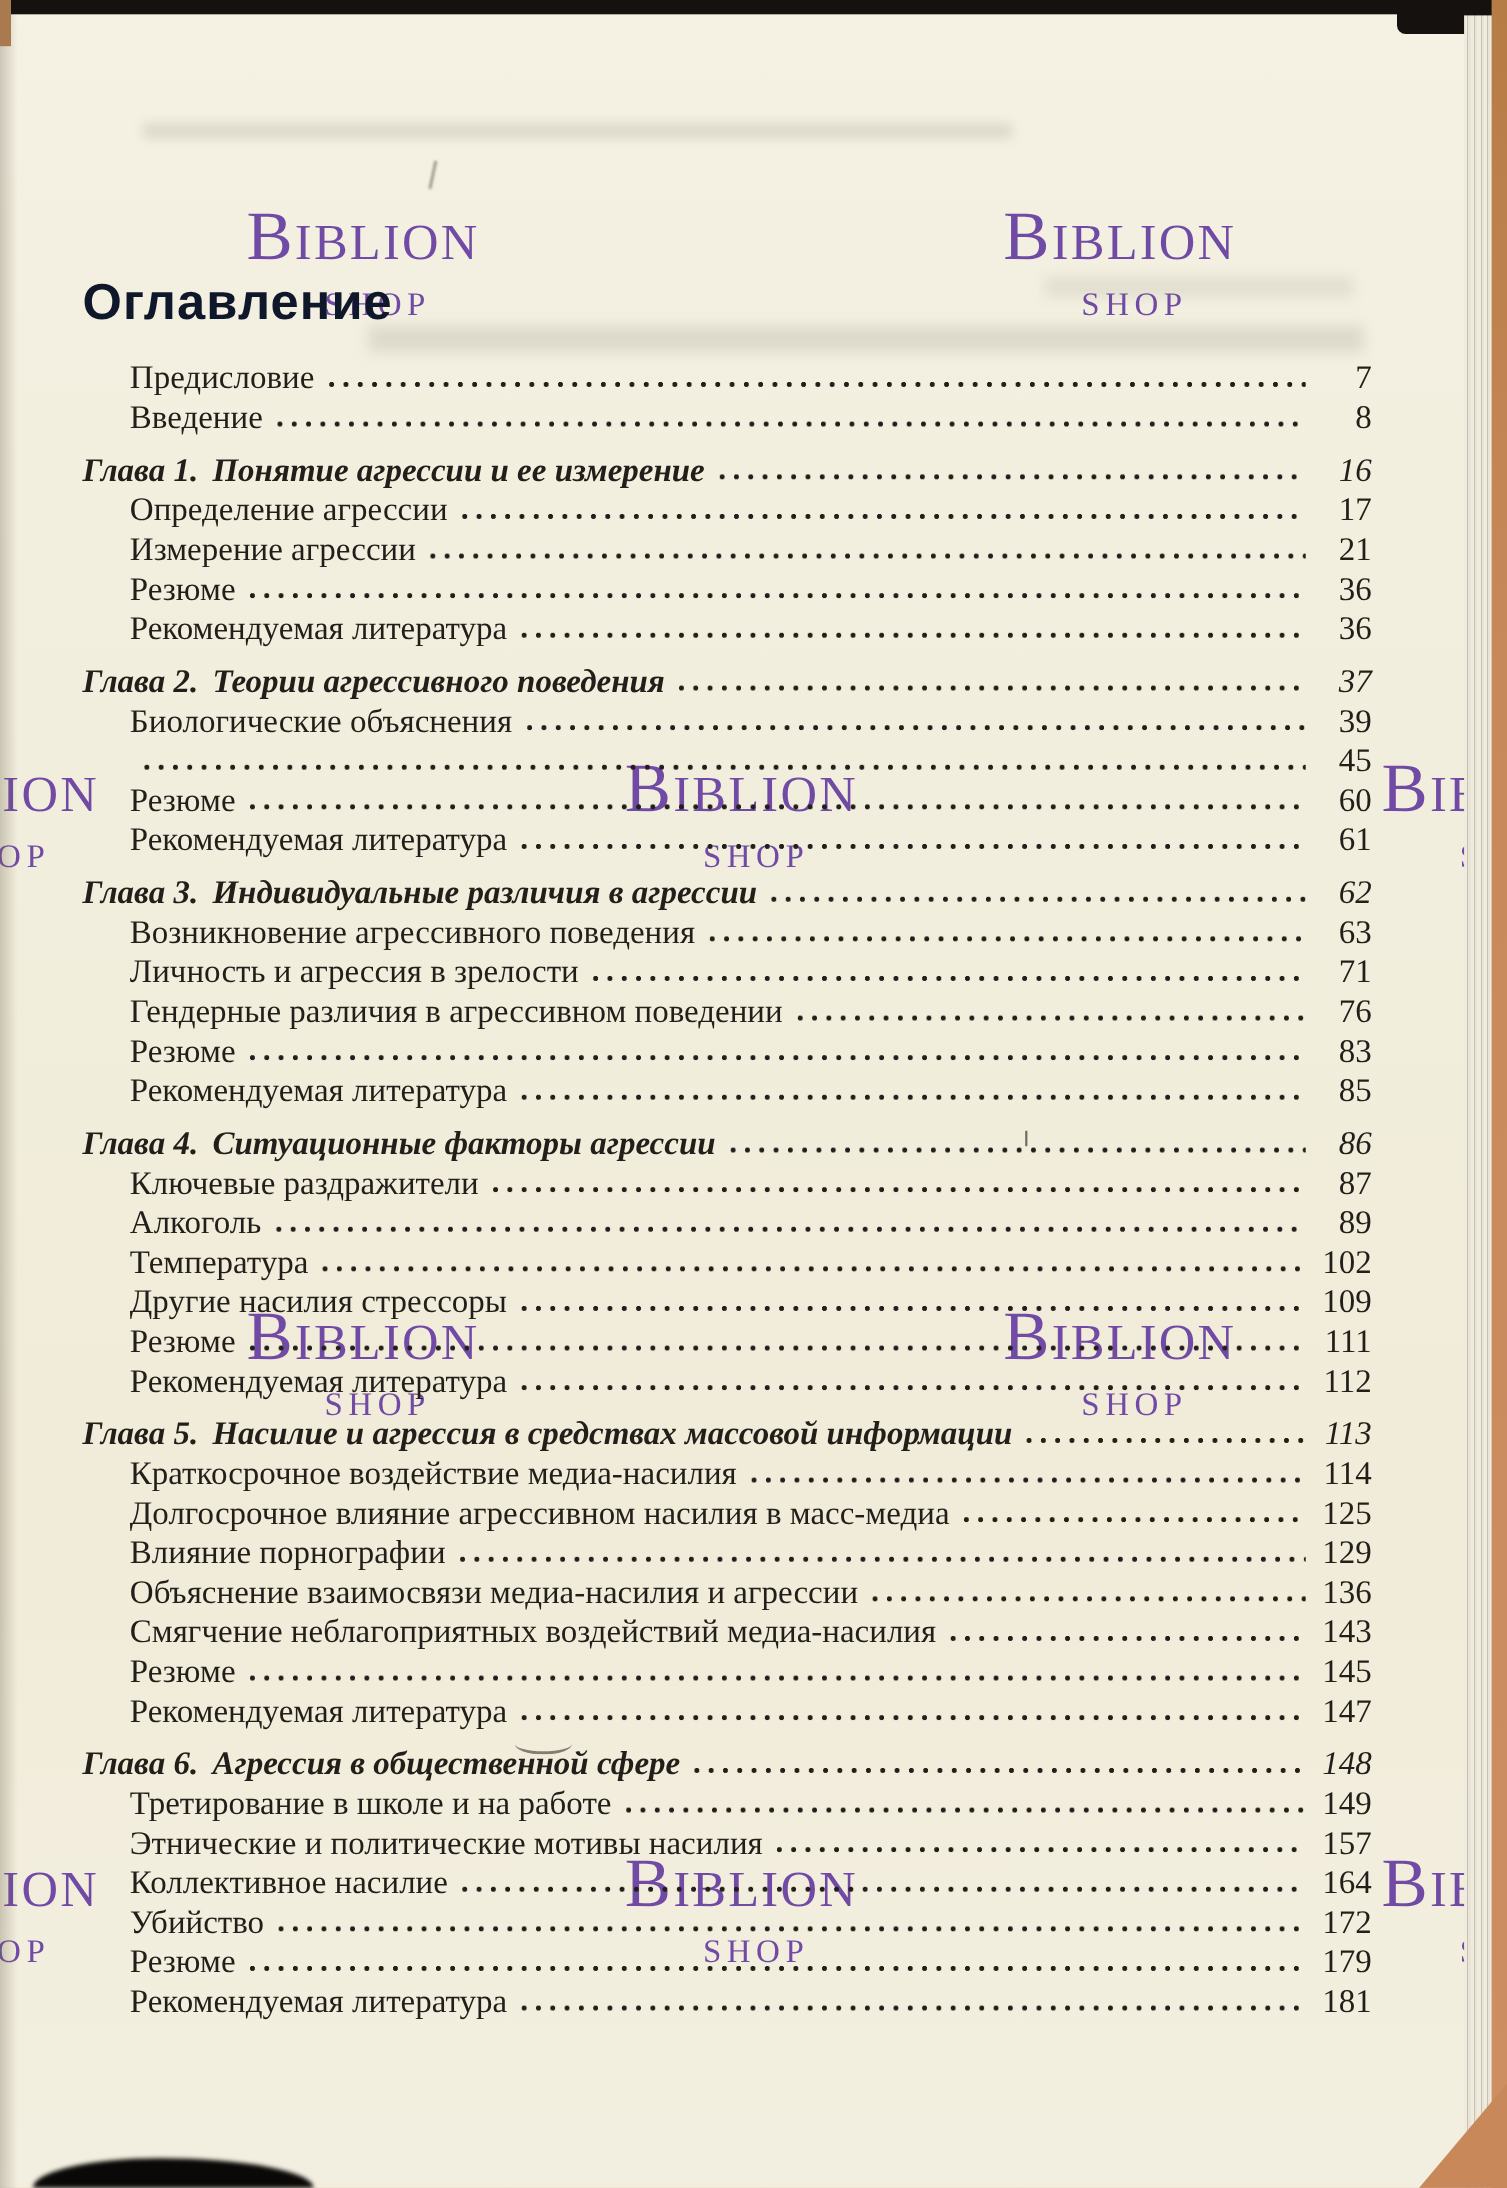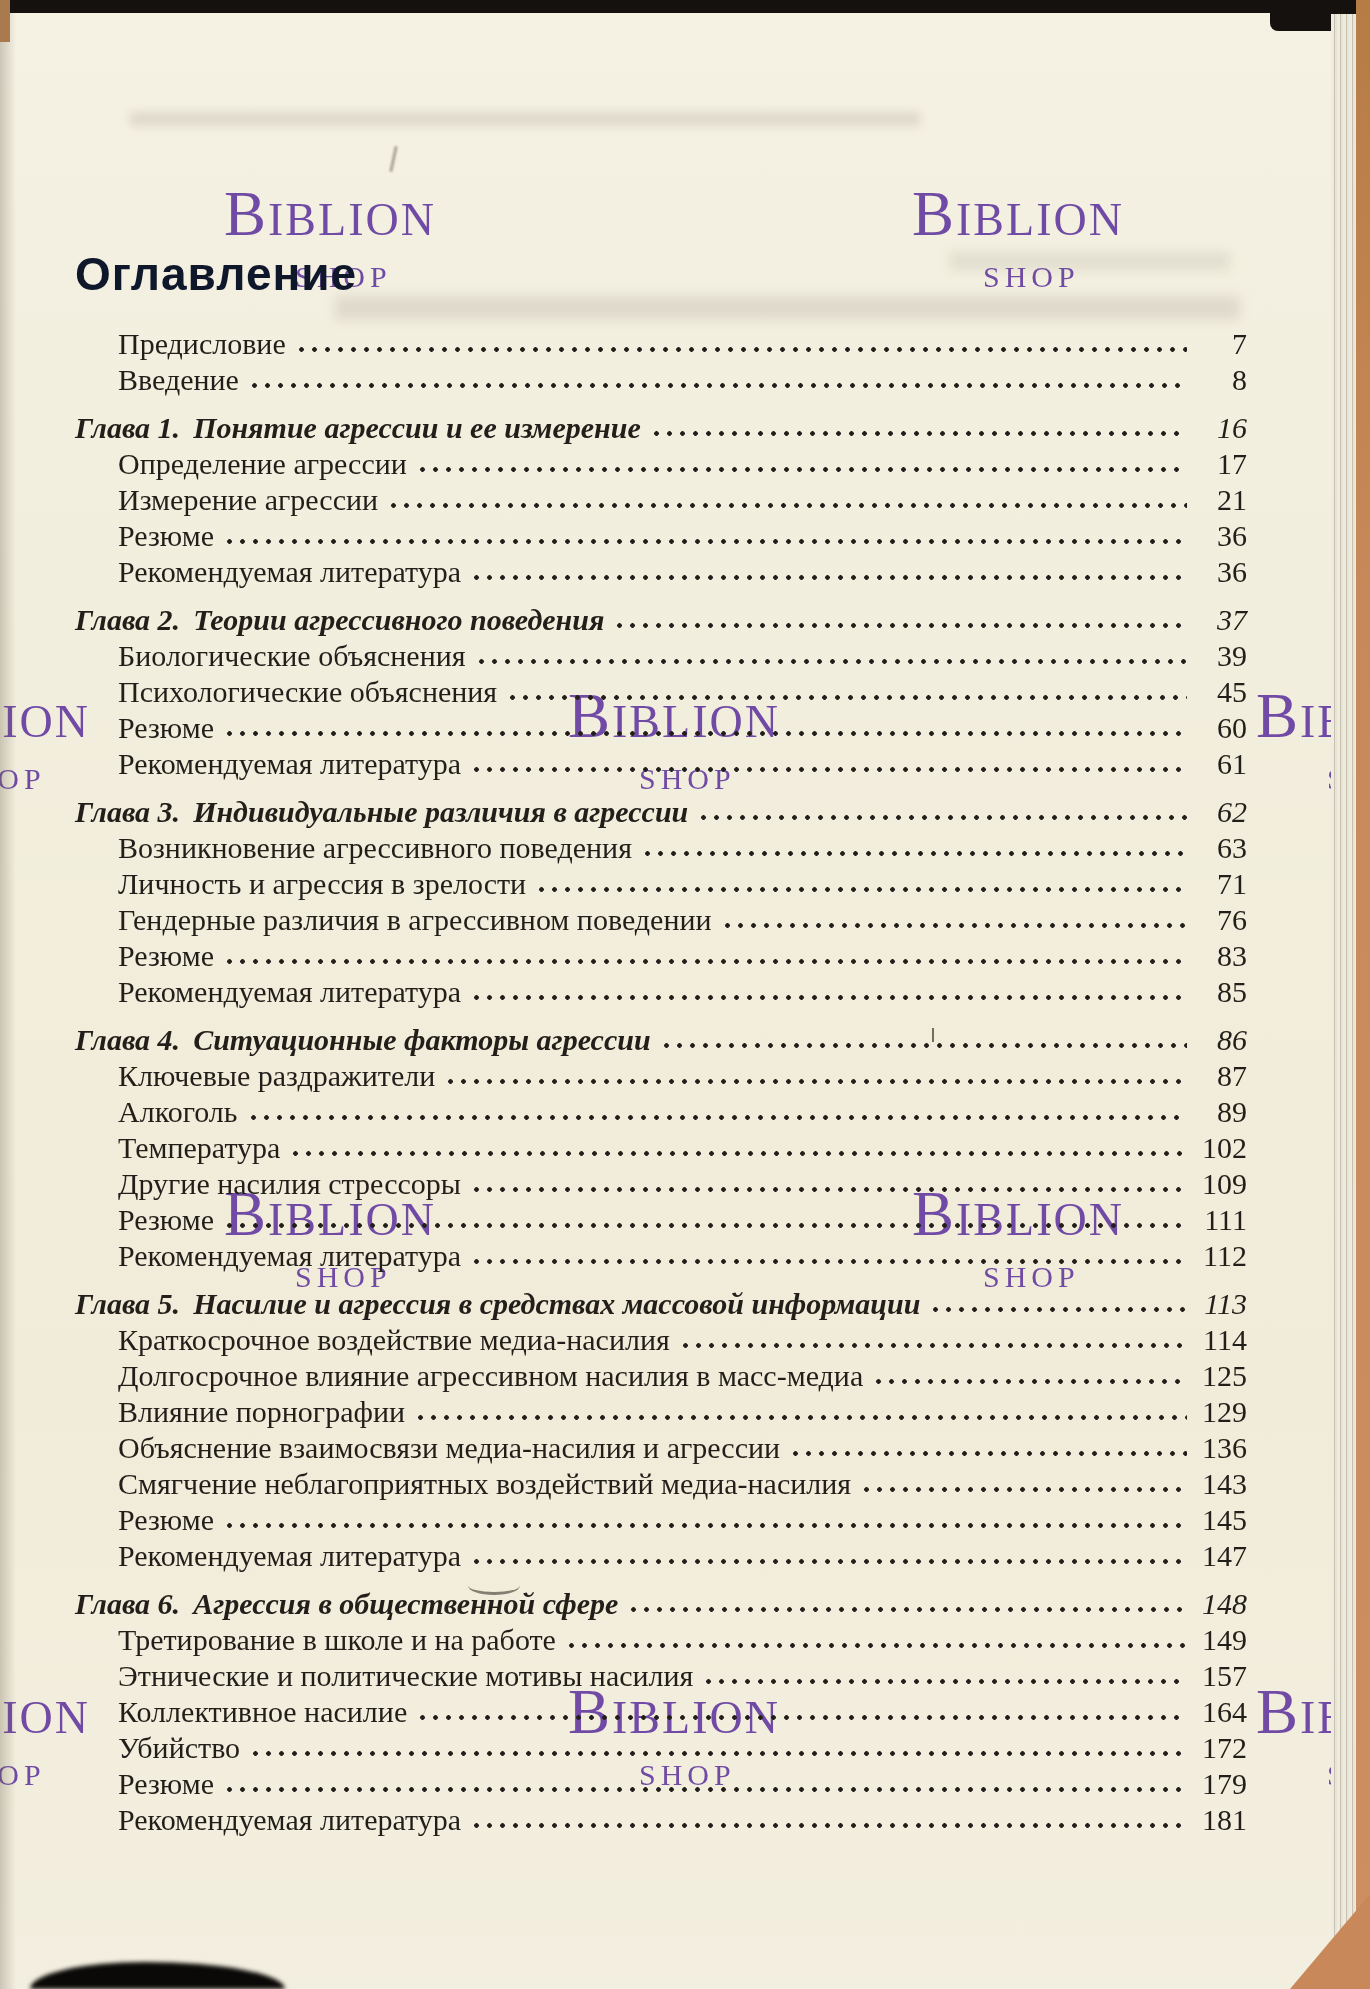--- a/index.html
+++ b/index.html
@@ -157,21 +157,20 @@
         <span class="label"><span class="chapter-no">Глава 2.</span><span class="chapter-title">Теории агрессивного поведения</span></span>
         <span class="dots"></span>
         <span class="num">37</span>
       </div>
       <div class="row sub">
         <span class="label"><span>Биологические объяснения</span></span>
         <span class="dots"></span>
         <span class="num">39</span>
       </div>
       <div class="row sub">
-        <span class="label"><span>Психологические объяснения</span></span>
         <span class="dots"></span>
         <span class="num">45</span>
       </div>
       <div class="row sub">
         <span class="label"><span>Резюме</span></span>
         <span class="dots"></span>
         <span class="num">60</span>
       </div>
       <div class="row sub">
         <span class="label"><span>Рекомендуемая литература</span></span>

